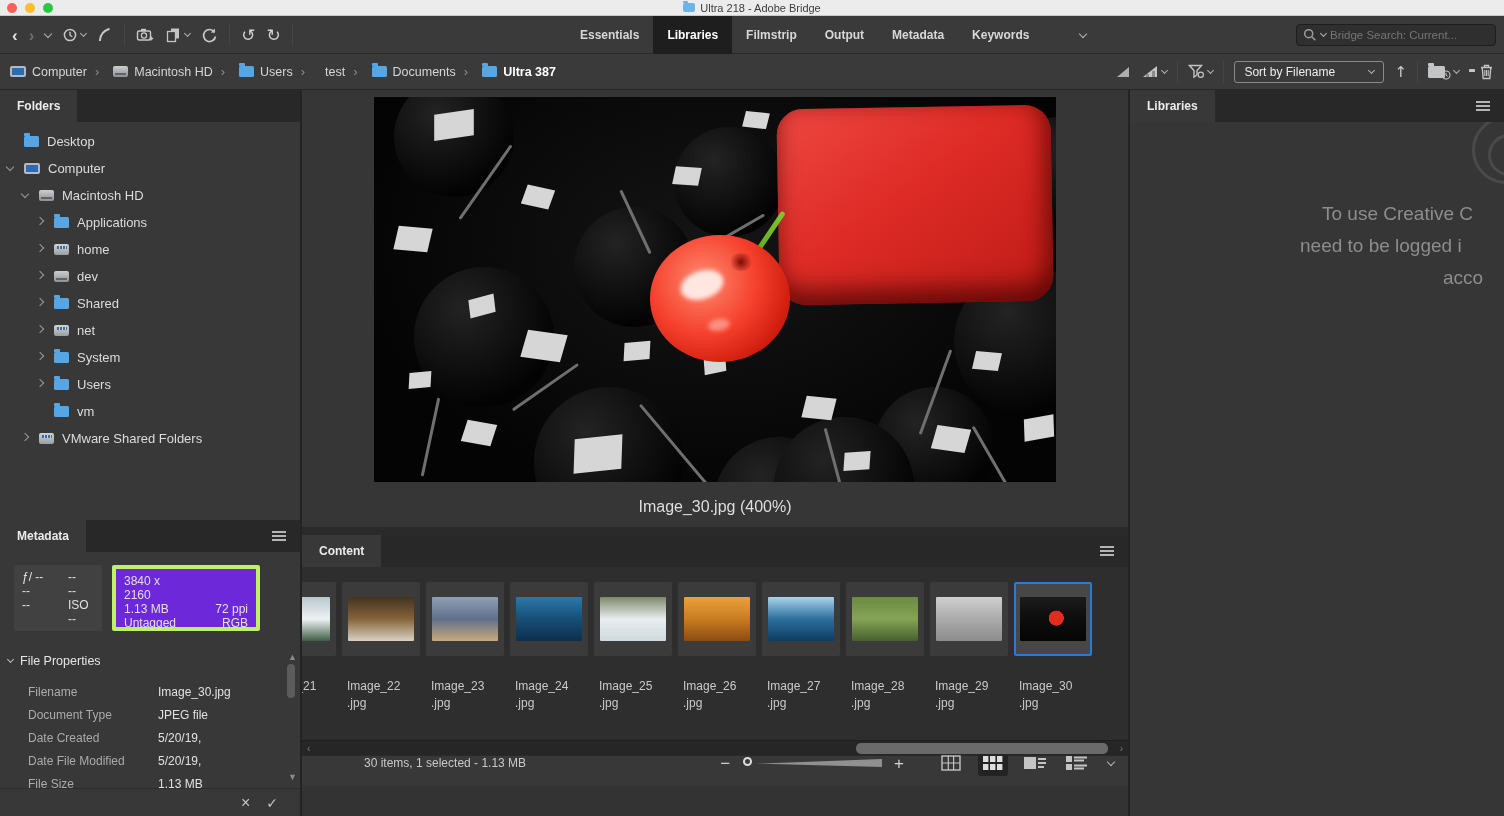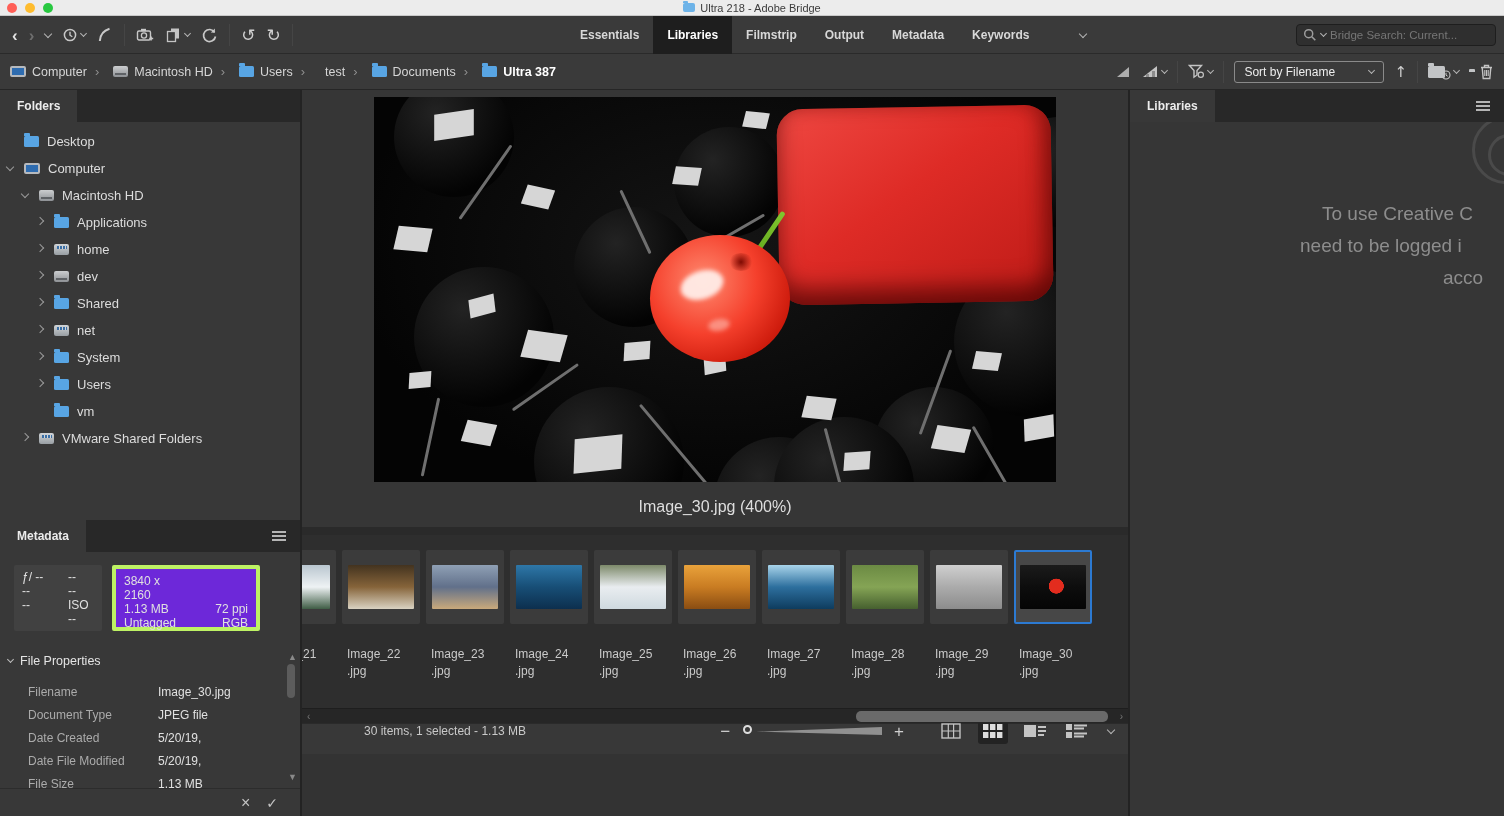--- a/index.html
+++ b/index.html
@@ -543,20 +543,24 @@
           <div class="cherry">
             <div class="cherry-dimple"></div>
             <div class="cherry-hl"></div>
             <div class="cherry-hl2"></div>
           </div>
         </div>
         <div class="preview-caption">Image_30.jpg (400%)</div>
       </div>
 
       <div class="cspacer"></div>
+      <div class="tabstrip">
+        <span class="ptab">Content</span>
+        <span class="strip-hamb hamb"></span>
+      </div>
       <div class="thumbs">
         <div class="thumbrow">
 
         <div class="titem">
             <div class="tcard">
                 <div class="timg" style="background: linear-gradient(rgb(185, 198, 207), rgb(238, 242, 244), rgb(63, 93, 69));"></div>
               </div>
             <div class="tlabel">
               <div>Image_21</div>
                 <div>.jpg</div>

